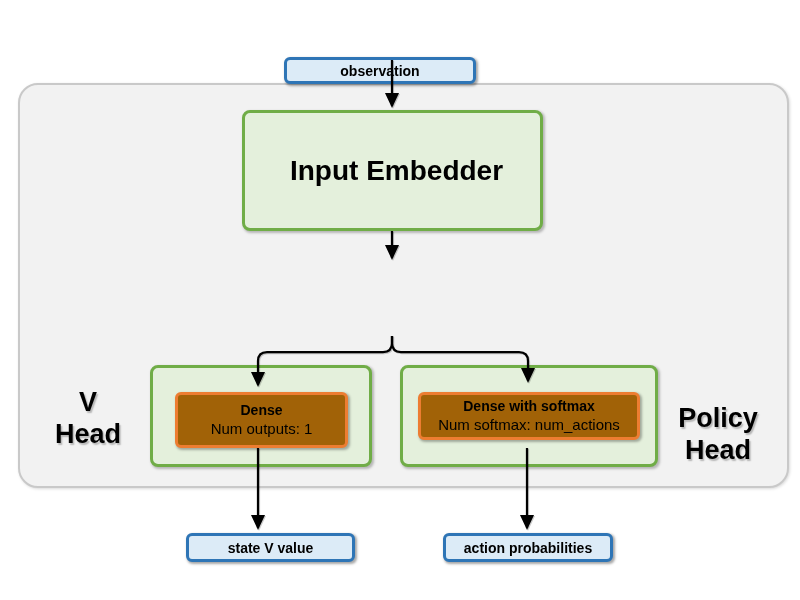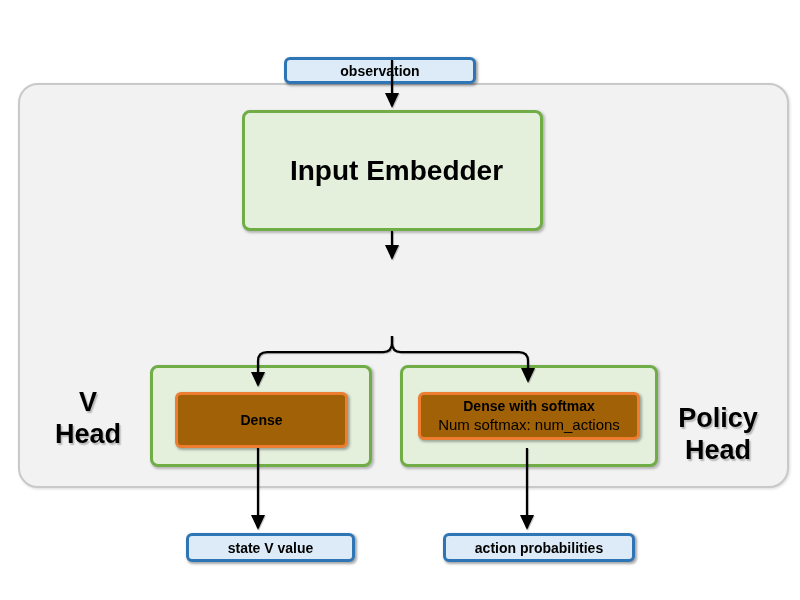--- a/index.html
+++ b/index.html
@@ -65,21 +65,21 @@
     text-shadow: 1.5px 1.5px 1.5px rgba(0,0,0,0.25);
   }
   .obs-box   { left: 284px; top: 33px;  width: 192px; height: 27px; margin-top: 24px; }
   .ie-box    { left: 242px; top: 110px; width: 301px; height: 121px; }
   .mw-box    { left: 242px; top: 263px; width: 301px; height: 73px; }
   .vhead-box { left: 150px; top: 365px; width: 222px; height: 102px; }
   .phead-box { left: 400px; top: 365px; width: 258px; height: 102px; }
   .vdense-box{ left: 175px; top: 392px; width: 173px; height: 56px; }
   .pdense-box{ left: 418px; top: 392px; width: 222px; height: 48px; }
   .svv-box   { left: 174px; top: 533px; width: 169px; height: 29px; margin-left: 12px; }
-  .ap-box    { left: 443px; top: 533px; width: 192px; height: 29px; }
+  .ap-box    { left: 443px; top: 533px; width: 170px; height: 29px; }
   .vhead-label { left: 40px;  top: 386px; width: 96px; }
   .phead-label { left: 660px; top: 402px; width: 116px; }
   svg.arrows {
     position: absolute;
     left: 0; top: 0;
     pointer-events: none;
     filter: drop-shadow(1px 1px 0.5px rgba(0,0,0,0.2));
   }
   svg.arrows path.link { fill: none; stroke: #000; stroke-width: 2.25px; }
 </style>
@@ -97,20 +97,21 @@
   <div class="node green-box big-label ie-box">
     <span>Input Embedder</span>
   </div>
 
 
   <div class="node green-box vhead-box"></div>
   <div class="node green-box phead-box"></div>
 
   <div class="node orange-box vdense-box">
     <span class="dense-title">Dense</span>
+    <span class="dense-sub">Num outputs: 1</span>
   </div>
 
   <div class="node orange-box pdense-box">
     <span class="dense-title">Dense with softmax</span>
     <span class="dense-sub">Num softmax: num_actions</span>
   </div>
 
   <div class="head-label vhead-label">
     <div>V</div>
     <div>Head</div>

